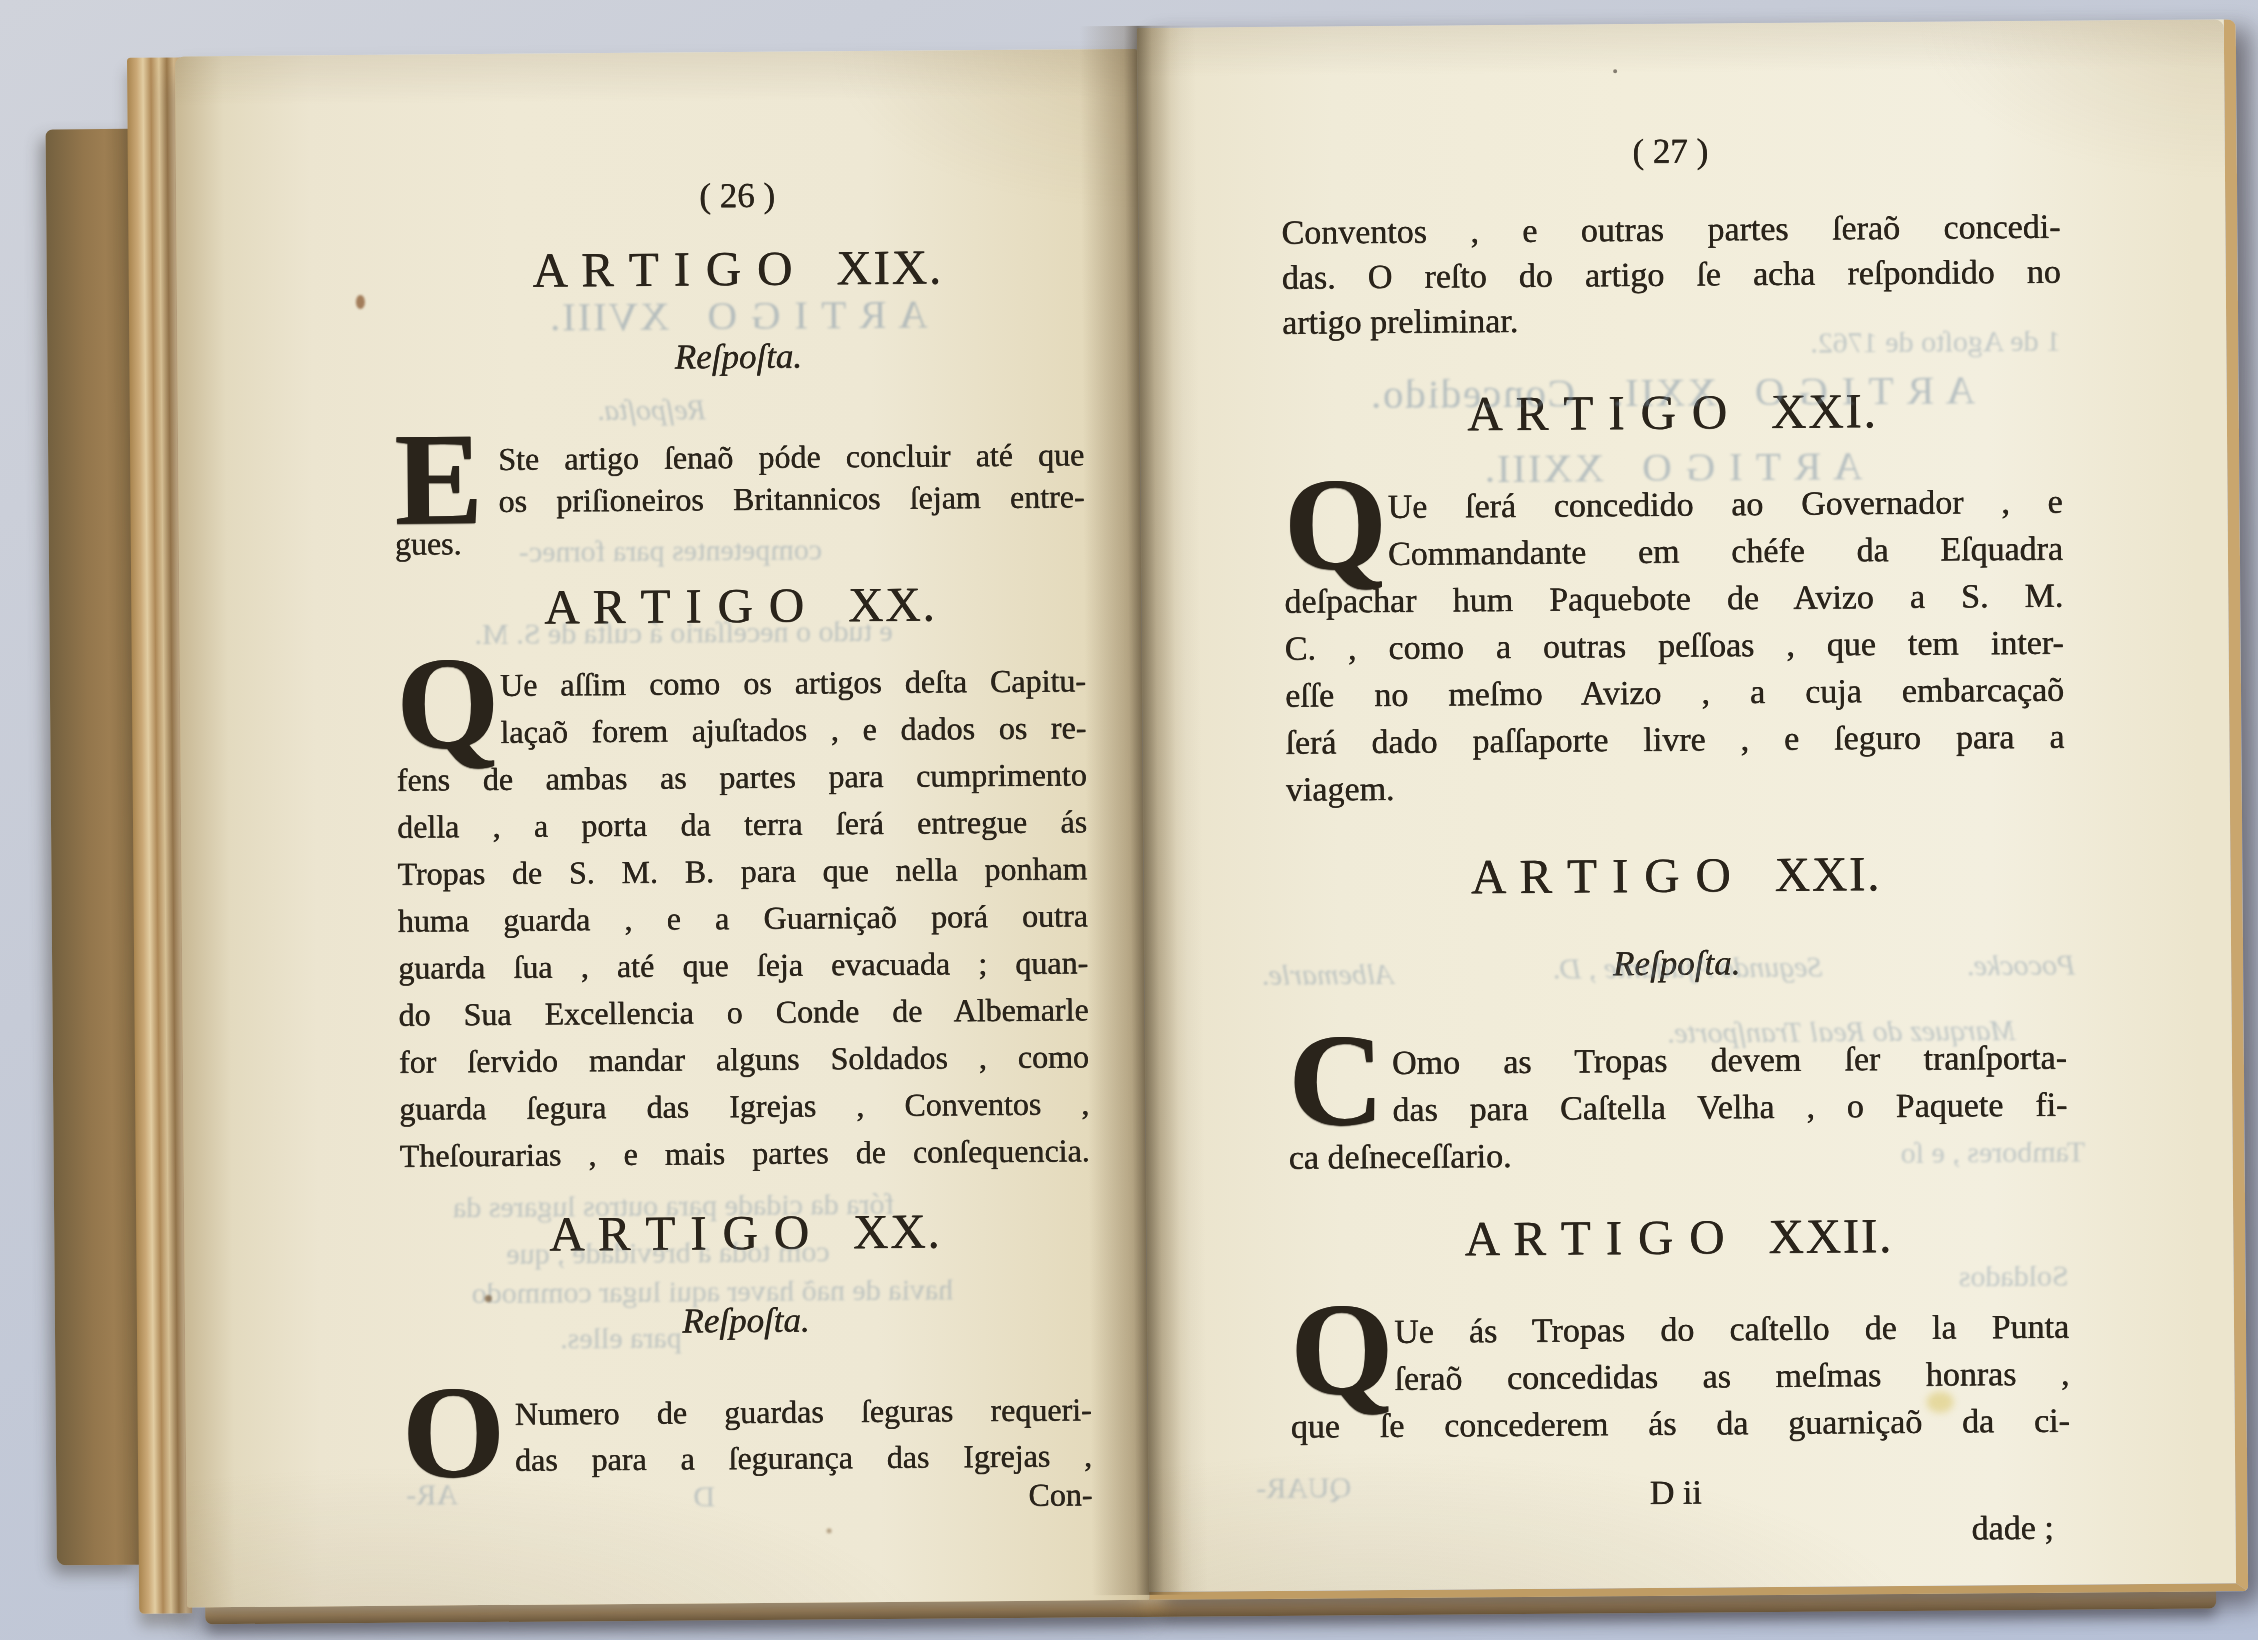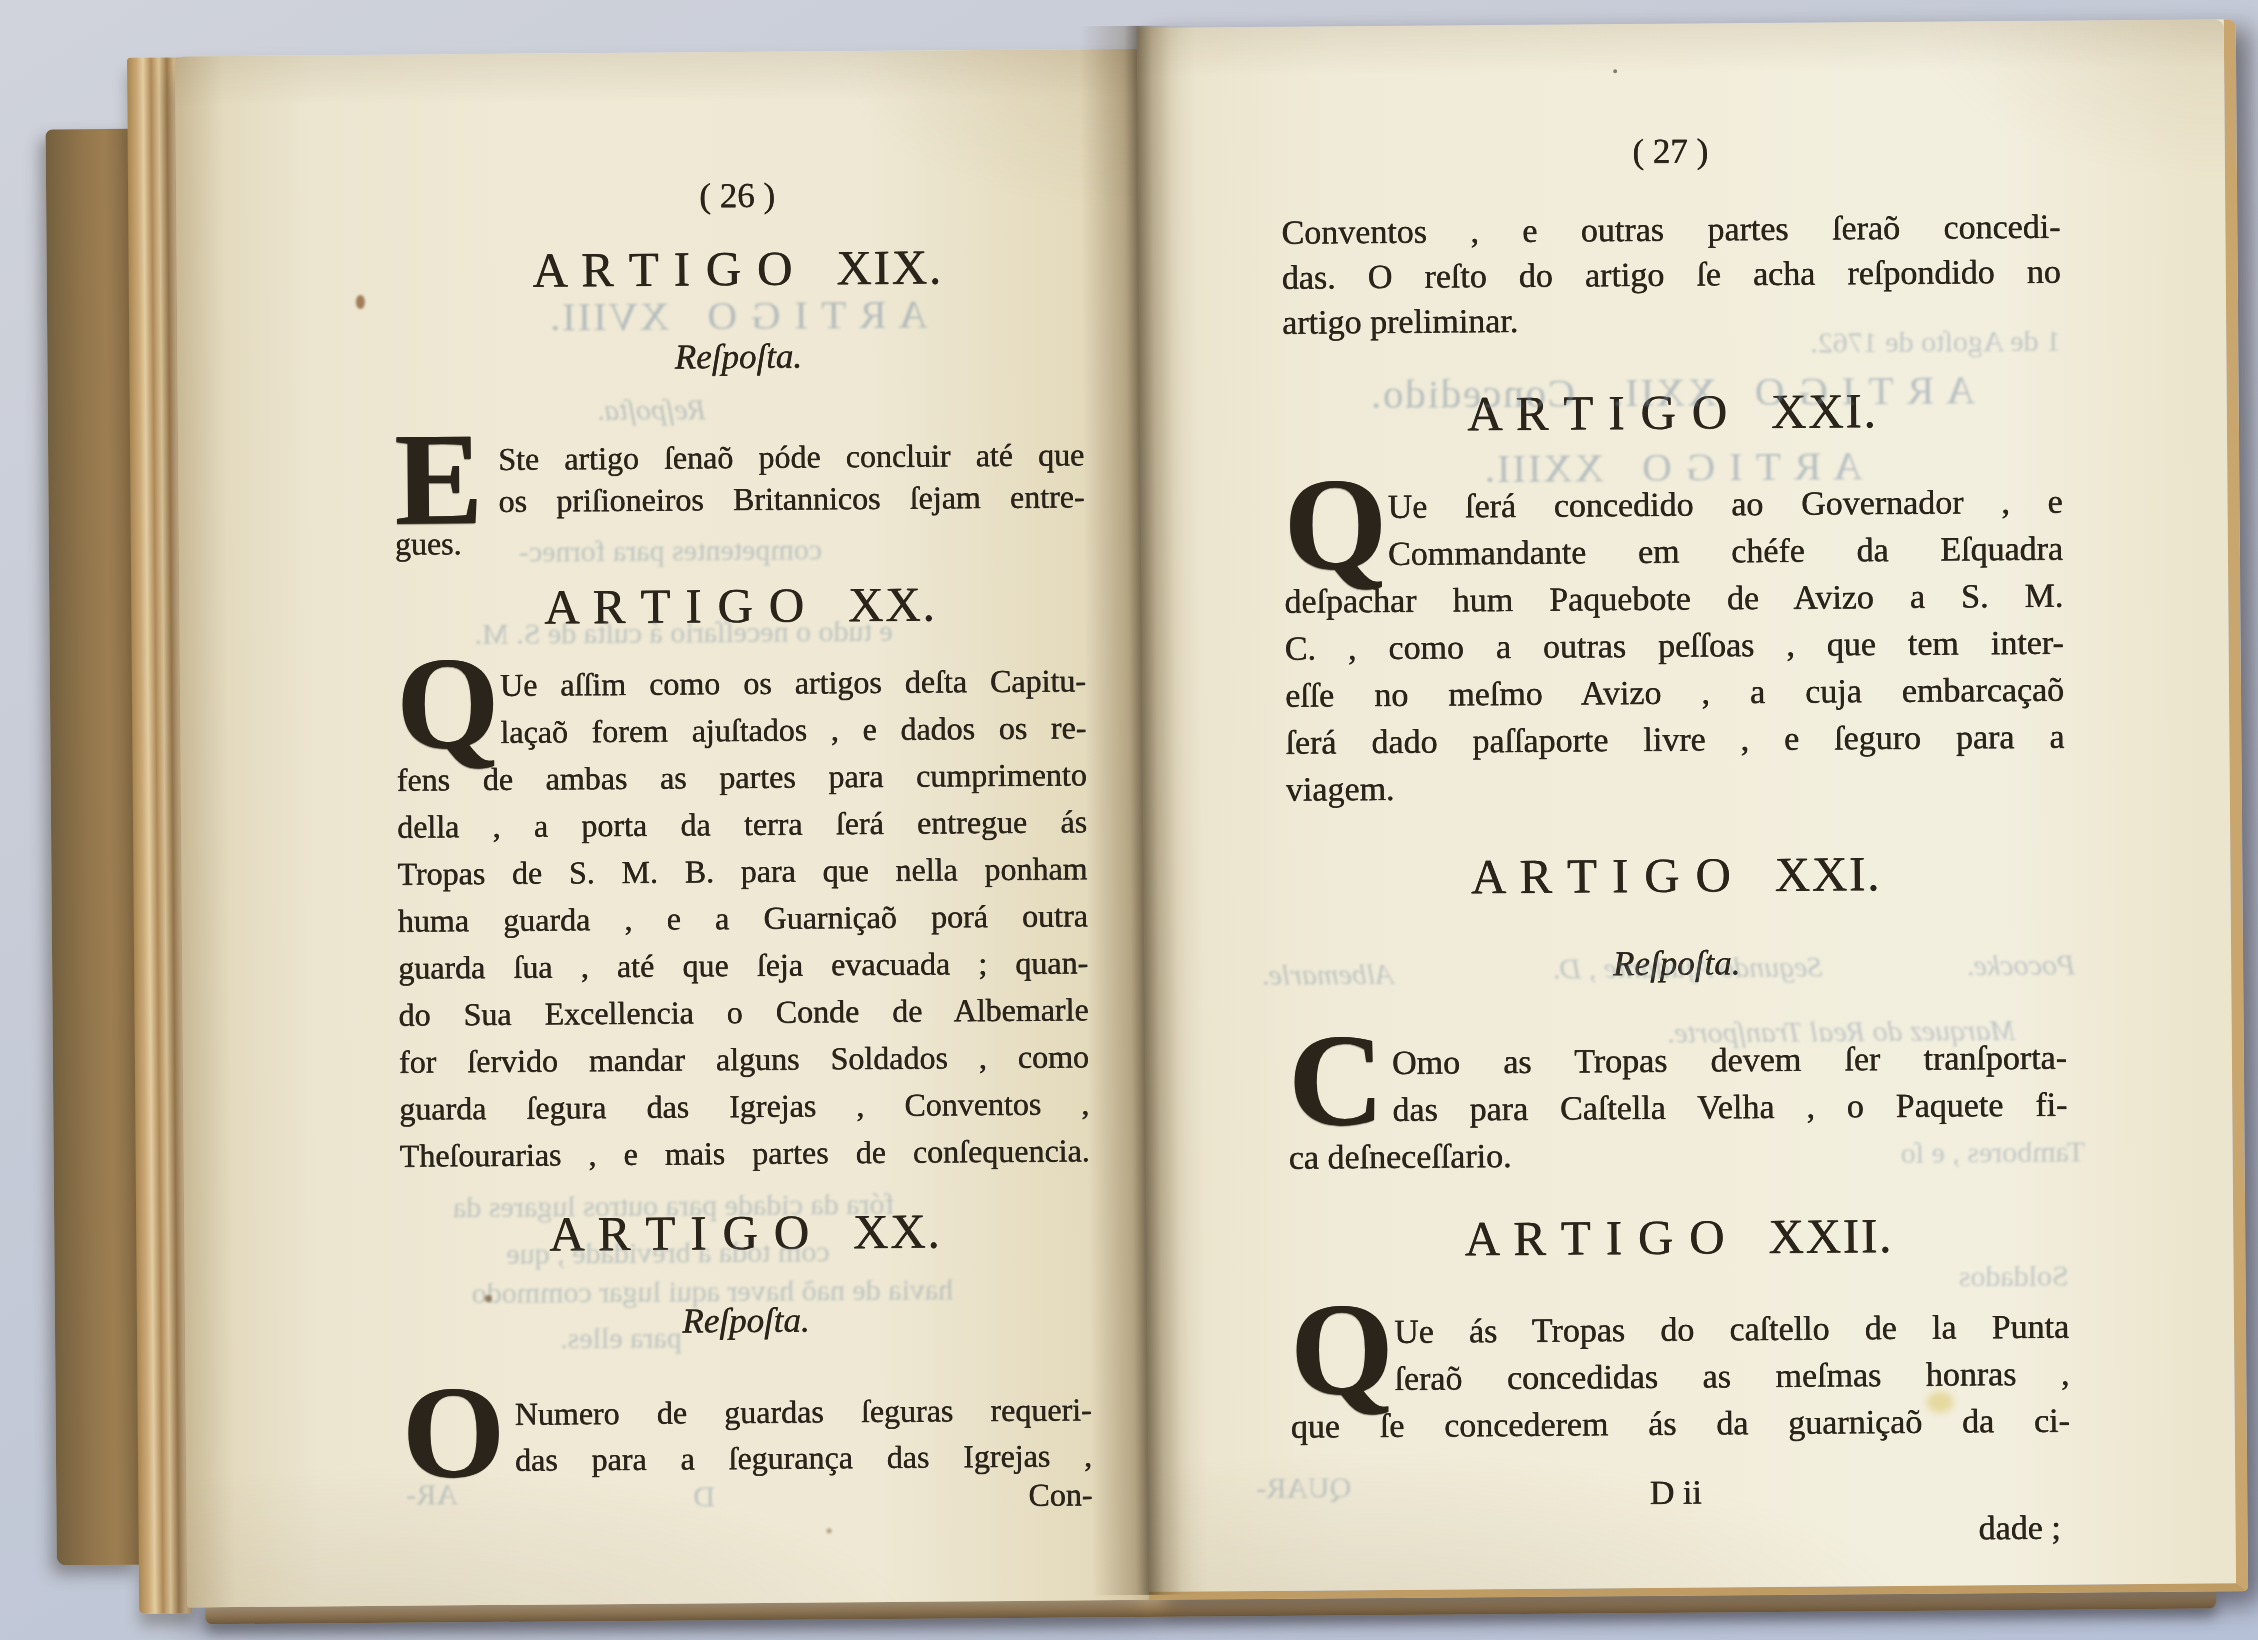--- a/index.html
+++ b/index.html
@@ -51,21 +51,21 @@
   .para{position:absolute;left:0;right:0;}
   .line{font-size:var(--fs,32px);line-height:var(--lh,47px);height:var(--lh,47px);
     text-align:justify;text-align-last:justify;overflow:hidden;}
   .ind{margin-left:104px;}
   .flush{text-align-last:left;}
   .dropcap{position:absolute;left:0;top:-25px;font-size:132px;line-height:1;font-weight:bold;white-space:pre;
     text-shadow:0.9px 0 0 currentColor,0 0.9px 0.9px rgba(42,36,27,.5);}
   .catchline{position:absolute;left:0;right:0;text-align:right;font-size:var(--fs,32px);white-space:pre;}
   .sigline{position:absolute;left:0;right:0;font-size:var(--fs,32px);white-space:pre;}
   .sig{position:absolute;left:46%;}
-  .catch{position:absolute;right:10px;}
+  .catch{position:absolute;right:17px;}
   
   .ghost{position:absolute;transform:scaleX(-1);color:#7d93a6;opacity:.42;filter:blur(1.1px);
     font-size:30px;white-space:pre;z-index:3;}
   .ghost.h{font-size:41px;letter-spacing:1.8px;opacity:.5;}
   .ghost.i{font-style:italic;}
   .ghost.c{left:0;right:0;text-align:center;}
   
   .speck{position:absolute;border-radius:50%;z-index:6;}
 </style>
 </head>

